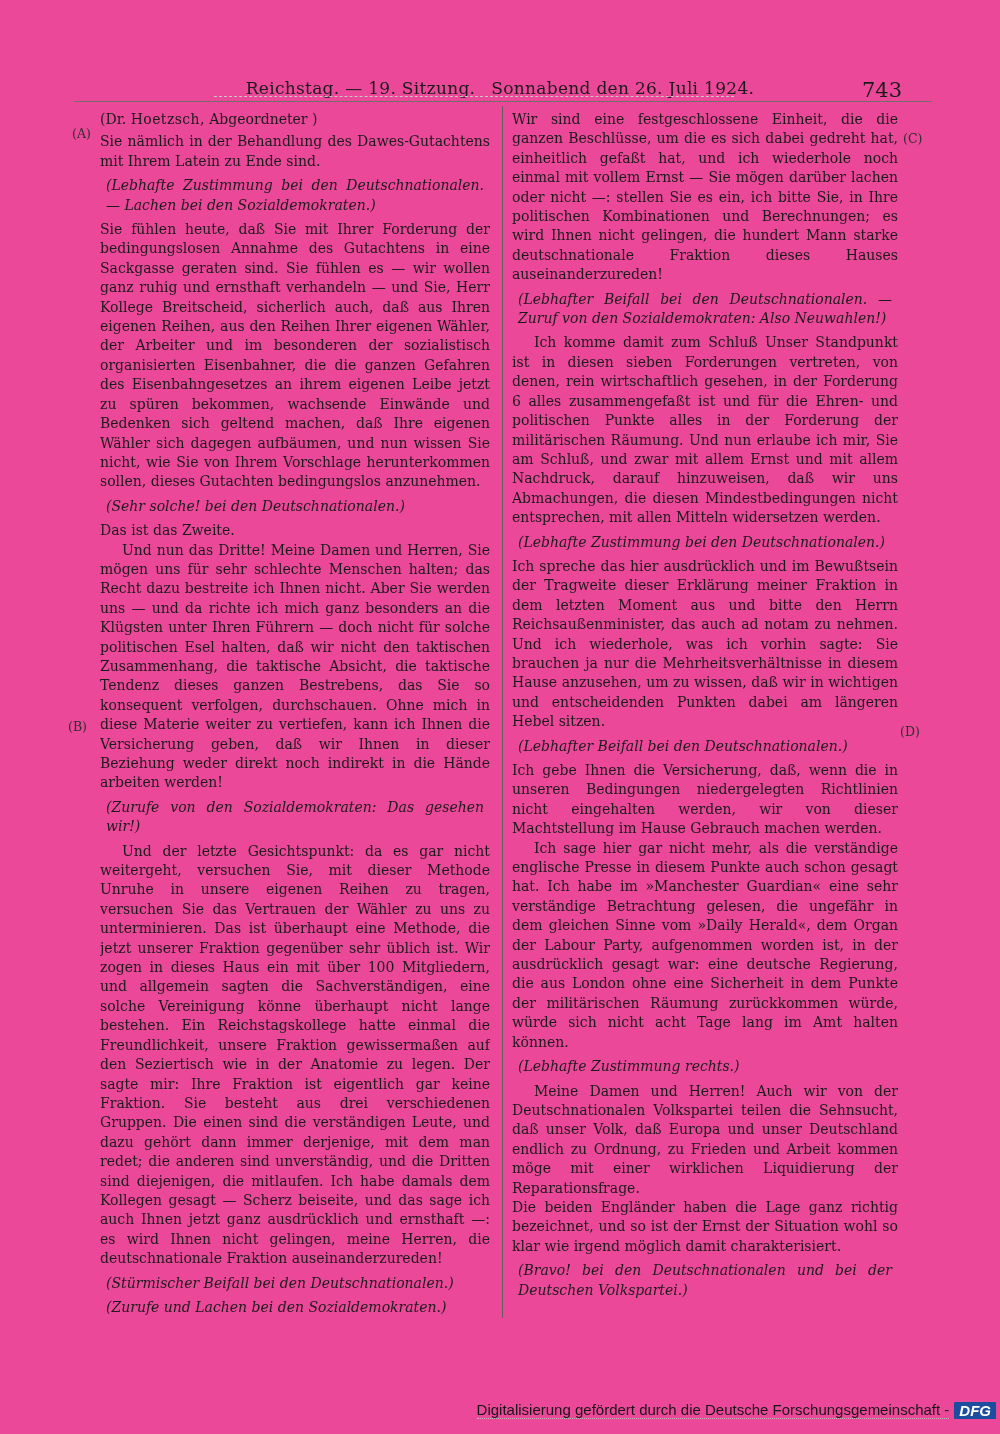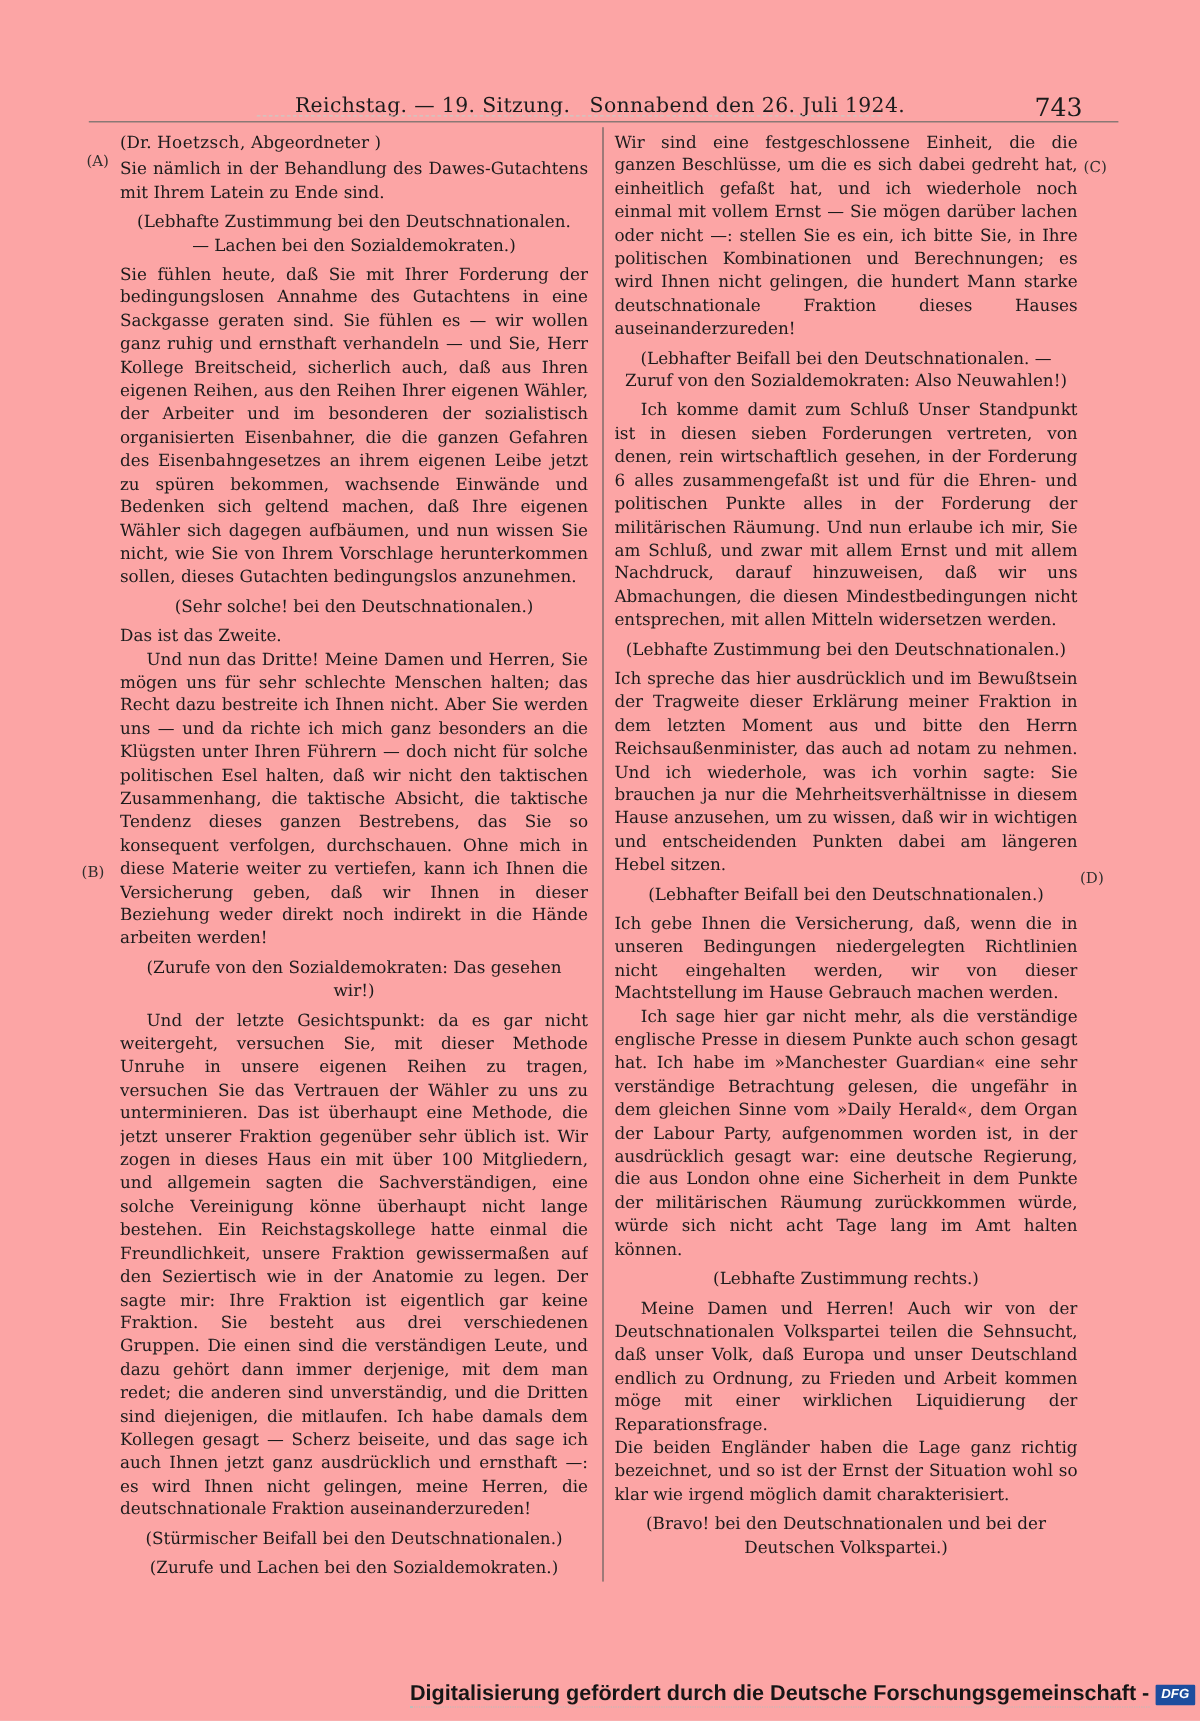--- a/index.html
+++ b/index.html
@@ -1,17 +1,17 @@
 <!DOCTYPE html>
 <html><head>
 <meta charset="utf-8">
 <style>
   html,body{margin:0;padding:0;}
   body{width:1000px;height:1434px;background:#e9e9e7;}
-  .page{position:relative;width:1000px;height:1434px;background:#fca5a5;overflow:hidden;
+  .page{position:relative;width:1000px;height:1434px;background:#ec4899;overflow:hidden;
         font-family:"DejaVu Serif", serif;color:#1b1b1b;}
   
   .hdr-title{position:absolute;top:78px;left:0;width:1000px;text-align:center;
              font-size:17px;letter-spacing:.3px;white-space:nowrap;}
   .hdr-title .sep{display:inline-block;width:16px;}
   .hdr-page{position:absolute;top:78px;left:862px;font-size:21px;}
   .hdr-rule{position:absolute;top:101px;left:74px;width:858px;height:0;
             border-top:1.6px solid #6e6e6a;}
   .hdr-rule:after{content:"";position:absolute;top:-6px;left:140px;width:520px;height:0;
             border-top:1px dashed #c9c9c4;}
@@ -25,29 +25,29 @@
   .marker.d{top:724px;left:900px;}
   
   .col{position:absolute;top:110px;height:1218px;overflow:hidden;
        font-size:14px;line-height:19.4px;text-align:justify;}
   .col.left{left:100px;width:390px;}
   .col.right{left:512px;width:386px;}
   .speaker{margin:0 0 3px 0;text-align:left;}
   .speaker b{font-weight:normal;letter-spacing:.4px;}
   p.para{margin:0;}
   p.para.indent{text-indent:22px;}
-  p.stage{margin:5px 0;text-align:center;padding:0 6px;}
+  p.stage{margin:5px 0;padding:0 6px;font-style:italic;}
   
   .footer{position:absolute;top:1401px;left:0;width:996px;display:flex;
           justify-content:flex-end;align-items:center;gap:5px;
           font-family:"Liberation Sans", sans-serif;}
-  .footer .ftext{font-size:18px;font-weight:bold;color:#161616;
+  .footer .ftext{font-size:15px;font-weight:normal;color:#161616;
                  border-bottom:1px dotted #bdbdb8;}
   .dfg-logo{display:inline-block;background:#1d4d9e;color:#ffffff;font-weight:bold;
-            font-style:italic;font-size:11px;line-height:15px;padding:1px 5px;border-radius:1px;text-align:right;}
+            font-style:italic;font-size:15px;line-height:15px;padding:1px 5px;border-radius:1px;text-align:right;}
 </style>
 </head>
 <body>
 
 <div class="page">
 
   <div class="hdr-title">
     <span>Reichstag. — 19. Sitzung.</span><span class="sep"></span><span>Sonnabend den 26. Juli 1924.</span>
   </div>
   <div class="hdr-page">743</div>

